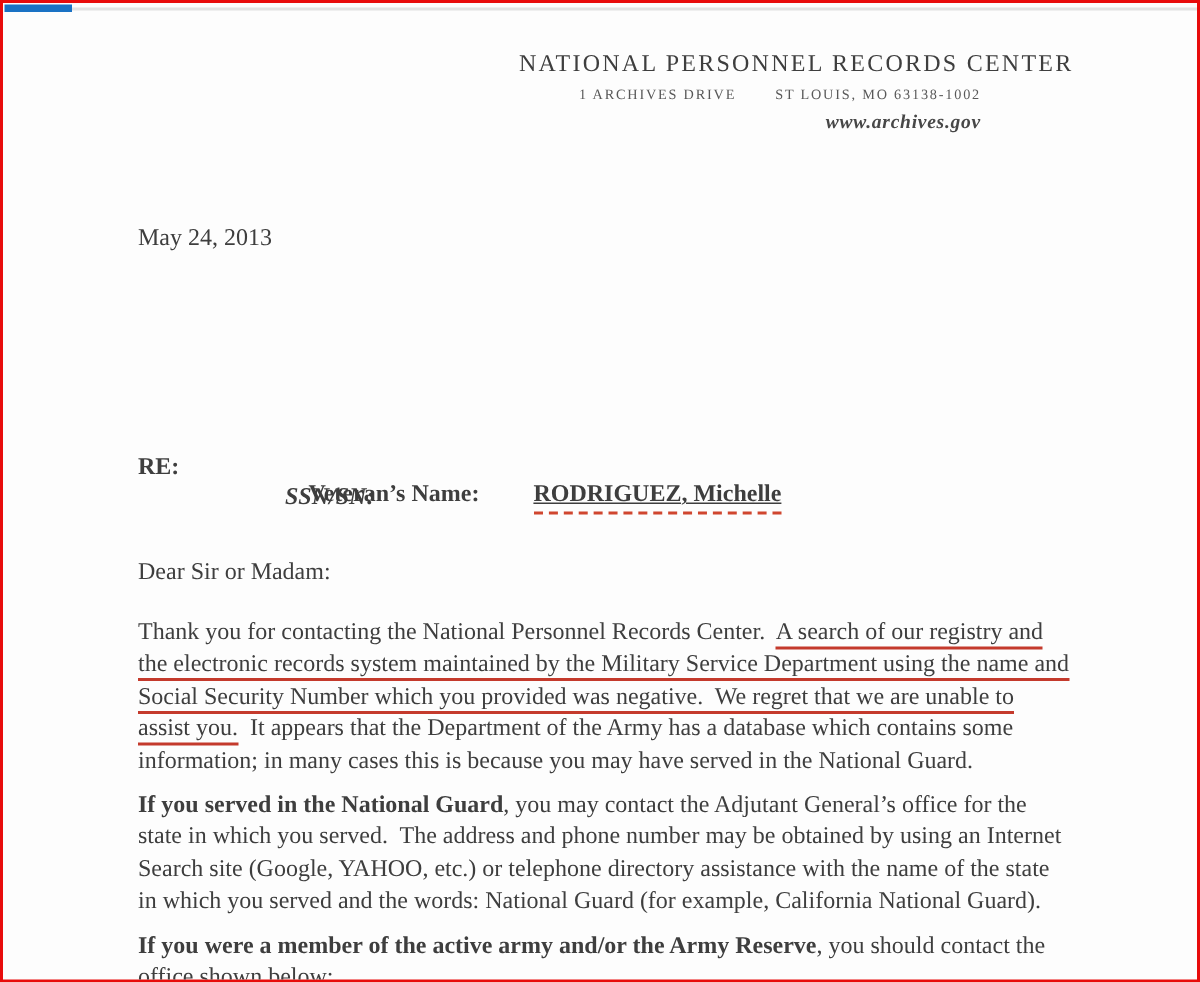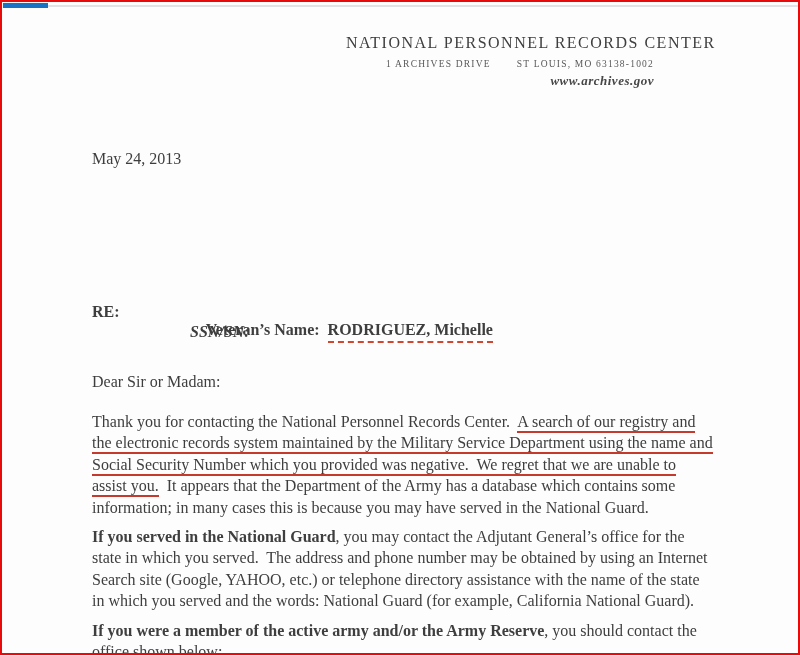--- a/index.html
+++ b/index.html
@@ -72,23 +72,25 @@
 
   
   .doc-text { color: #3e3e3e; font-size: 16px; }
 
   .date-line { position: absolute; left: 90px; top: 136px; margin-top: 12px; }
 
   .re-label   { position: absolute; left: 90px;  top: 301px; font-weight: bold; }
   .re-name    { position: absolute; left: 188px; top: 301px; font-weight: bold; white-space: pre; }
   .re-ssn     { position: absolute; left: 188px; top: 321px; font-weight: bold; font-style: italic; }
   .vet-name {
+    text-decoration: underline;
     text-decoration-thickness: 1px;
     border-bottom: 2px dashed #d0462f;
     padding-bottom: 3px;
+    margin-left: 28px;
   }
 
   .salutation { position: absolute; left: 90px; top: 371px; }
 
   .letter-body {
     position: absolute;
     left: 90px; top: 409px;
     width: 660px;
   }
   .paragraph { margin-bottom: 8px; }

